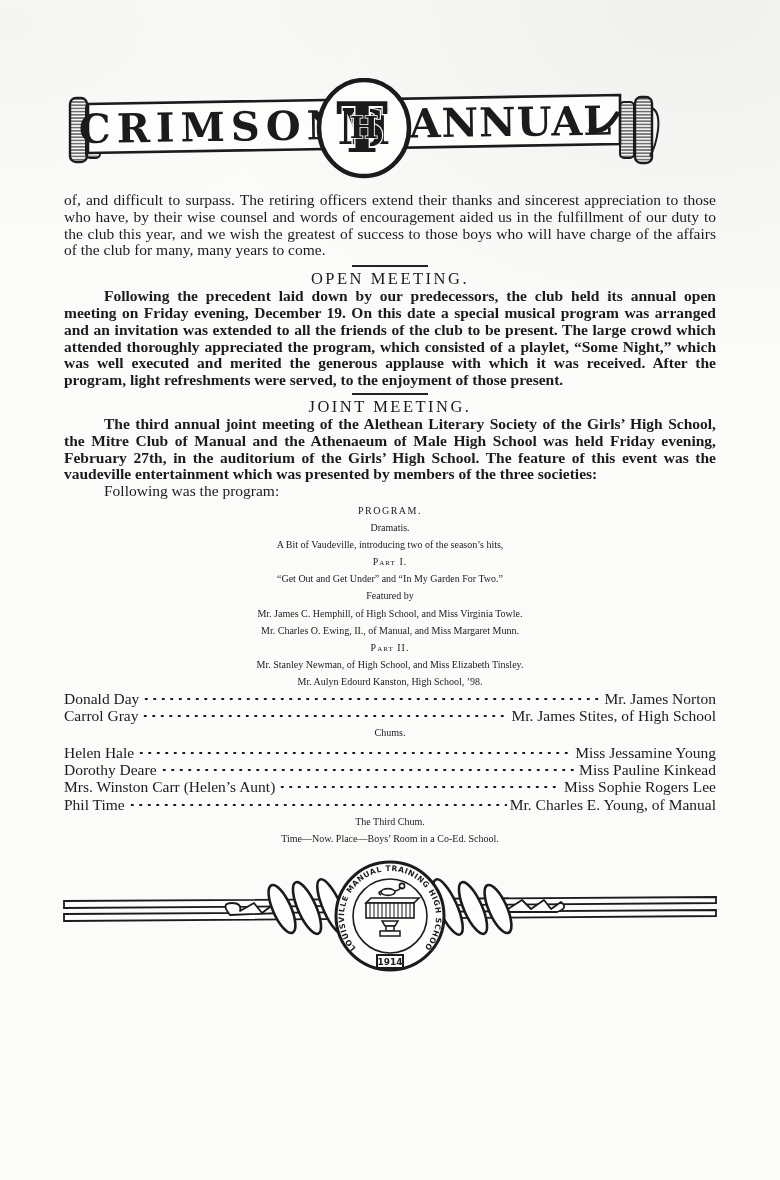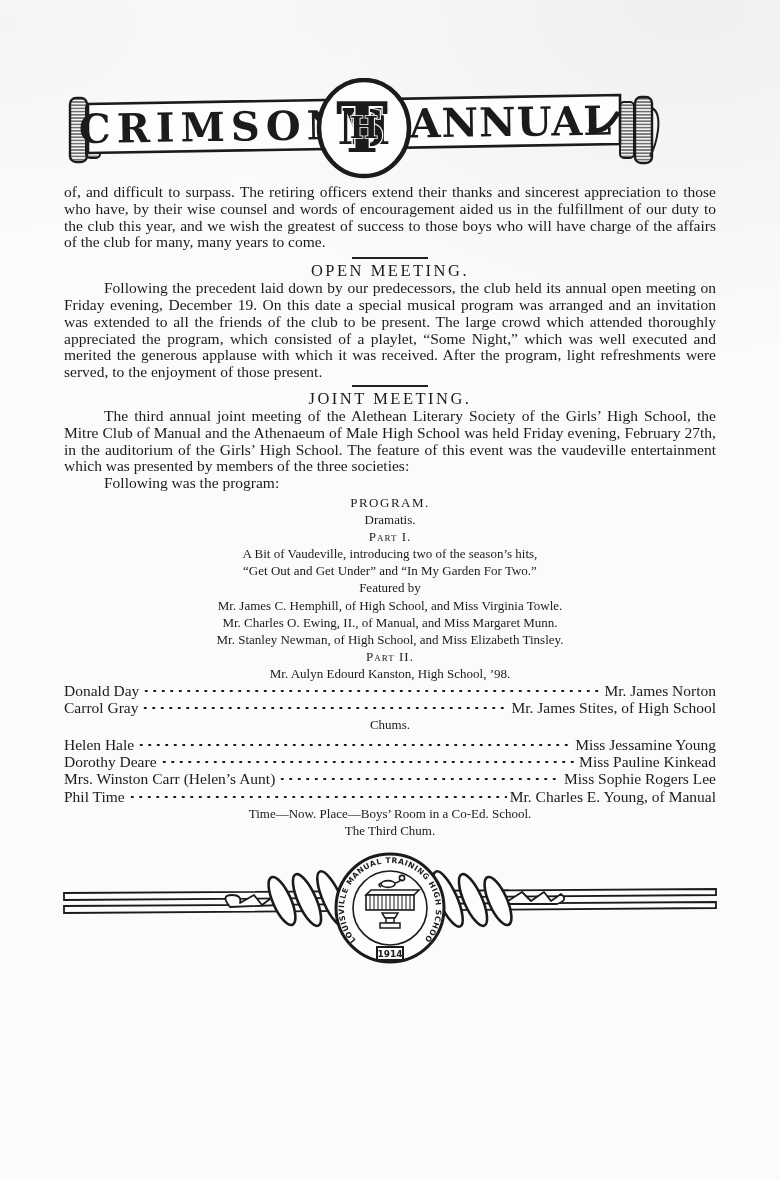--- a/index.html
+++ b/index.html
@@ -12,36 +12,36 @@
     position:relative;
     width:780px;height:1180px;
     background:
       radial-gradient(120% 55% at 88% 0%, rgba(90,90,88,0.07), rgba(0,0,0,0) 55%),
       radial-gradient(80% 30% at 0% 2%, rgba(90,90,88,0.04), rgba(0,0,0,0) 60%),
       #fbfbf9;
     color:#1b1b1b;
     overflow:hidden;
   }
   .banner-wrap{ margin:0 0 0 64px; padding-top:78px; width:600px; }
-  .content{ margin:0 64px; }
+  .content{ margin:8px 64px; }
   p.body-par{
     margin:0; text-align:justify;
     font-size:15.5px; line-height:16.8px;
     text-indent:40px;
   }
   p.noindent{ text-indent:0; }
   .intro{ margin-top:15px; }
   .sec-rule{ width:76px; height:2px; background:#222; margin:6px auto 3px; }
   h2.sec-head{
     margin:0; text-align:center; font-weight:normal;
     font-size:16.5px; line-height:18px; letter-spacing:2.5px;
   }
-  .after-head{ margin-top:3px; }
+  .after-head{ margin-top:3px;font-weight:bold; }
   .program-intro{ margin-top:0; }
-  .centered-block{ text-align:center; font-size:13px; line-height:17px; margin-top:2px;}
+  .centered-block{ text-align:center; font-size:10px; line-height:17px; margin-top:2px;}
   .c-line{ margin:0; line-height:17.1px; }
   .prog-title{ letter-spacing:1.5px; }
   .part-head{ font-variant:small-caps; letter-spacing:1px; }
   .cast-row{
     display:flex; align-items:flex-start;
     font-size:15.5px; line-height:17.1px;
   }
   .cast-role{ white-space:nowrap; }
   .cast-actor{ white-space:nowrap; }
   .leader{
@@ -106,28 +106,28 @@
     <p class="body-par after-head">Following the precedent laid down by our predecessors, the club held its annual open meeting on Friday evening, December 19.  On this date a special musical program was arranged and an invitation was extended to all the friends of the club to be present.  The large crowd which attended thoroughly appreciated the program, which consisted of a playlet, “Some Night,” which was well executed and merited the generous applause with which it was received.  After the program, light refreshments were served, to the enjoyment of those present.</p>
 
     <div class="sec-rule" style="margin-top:4px;"></div>
     <h2 class="sec-head">JOINT MEETING.</h2>
     <p class="body-par after-head">The third annual joint meeting of the Alethean Literary Society of the Girls’ High School, the Mitre Club of Manual and the Athenaeum of Male High School was held Friday evening, February 27th, in the auditorium of the Girls’ High School.  The feature of this event was the vaudeville entertainment which was presented by members of the three societies:</p>
     <p class="body-par program-intro">Following was the program:</p>
 
     <div class="centered-block">
       <p class="c-line prog-title">PROGRAM.</p>
       <p class="c-line">Dramatis.</p>
+      <p class="c-line">A Bit of Vaudeville, introducing two of the season’s hits,</p>
       <p class="c-line part-head">Part I.</p>
-      <p class="c-line">A Bit of Vaudeville, introducing two of the season’s hits,</p>
       <p class="c-line">“Get Out and Get Under” and “In My Garden For Two.”</p>
       <p class="c-line">Featured by</p>
       <p class="c-line">Mr. James C. Hemphill, of High School, and Miss Virginia Towle.</p>
       <p class="c-line">Mr. Charles O. Ewing, II., of Manual, and Miss Margaret Munn.</p>
+      <p class="c-line part-head">Part II.</p>
       <p class="c-line">Mr. Stanley Newman, of High School, and Miss Elizabeth Tinsley.</p>
-      <p class="c-line part-head">Part II.</p>
       <p class="c-line">Mr. Aulyn Edourd Kanston, High School, ’98.</p>
     </div>
 
     <div>
       <div class="cast-row">
         <span class="cast-role">Donald Day</span>
         <span class="leader"></span>
         <span class="cast-actor">Mr. James Norton</span>
       </div>
       <div class="cast-row">
@@ -155,22 +155,22 @@
         <span class="cast-role">Mrs. Winston Carr (Helen’s Aunt)</span>
         <span class="leader"></span>
         <span class="cast-actor">Miss Sophie Rogers Lee</span>
       </div>
       <div class="cast-row">
         <span class="cast-role">Phil Time</span>
         <span class="leader"></span>
         <span class="cast-actor">Mr. Charles E. Young, of Manual</span>
       </div>
       <div class="centered-block" style="margin-top:0;">
+        <p class="c-line">The Third Chum.</p>
         <p class="c-line">Time—Now.  Place—Boys’ Room in a Co-Ed. School.</p>
-        <p class="c-line">The Third Chum.</p>
       </div>
     </div>
 
   </div>
 
   <div class="footer-wrap">
     <svg width="660" height="118" viewBox="0 0 660 118">
 
       <g>
         <polygon points="4,42 656,38 656,44 4,49" fill="#fdfdfc" stroke="#1b1b1b" stroke-width="1.8"></polygon>

